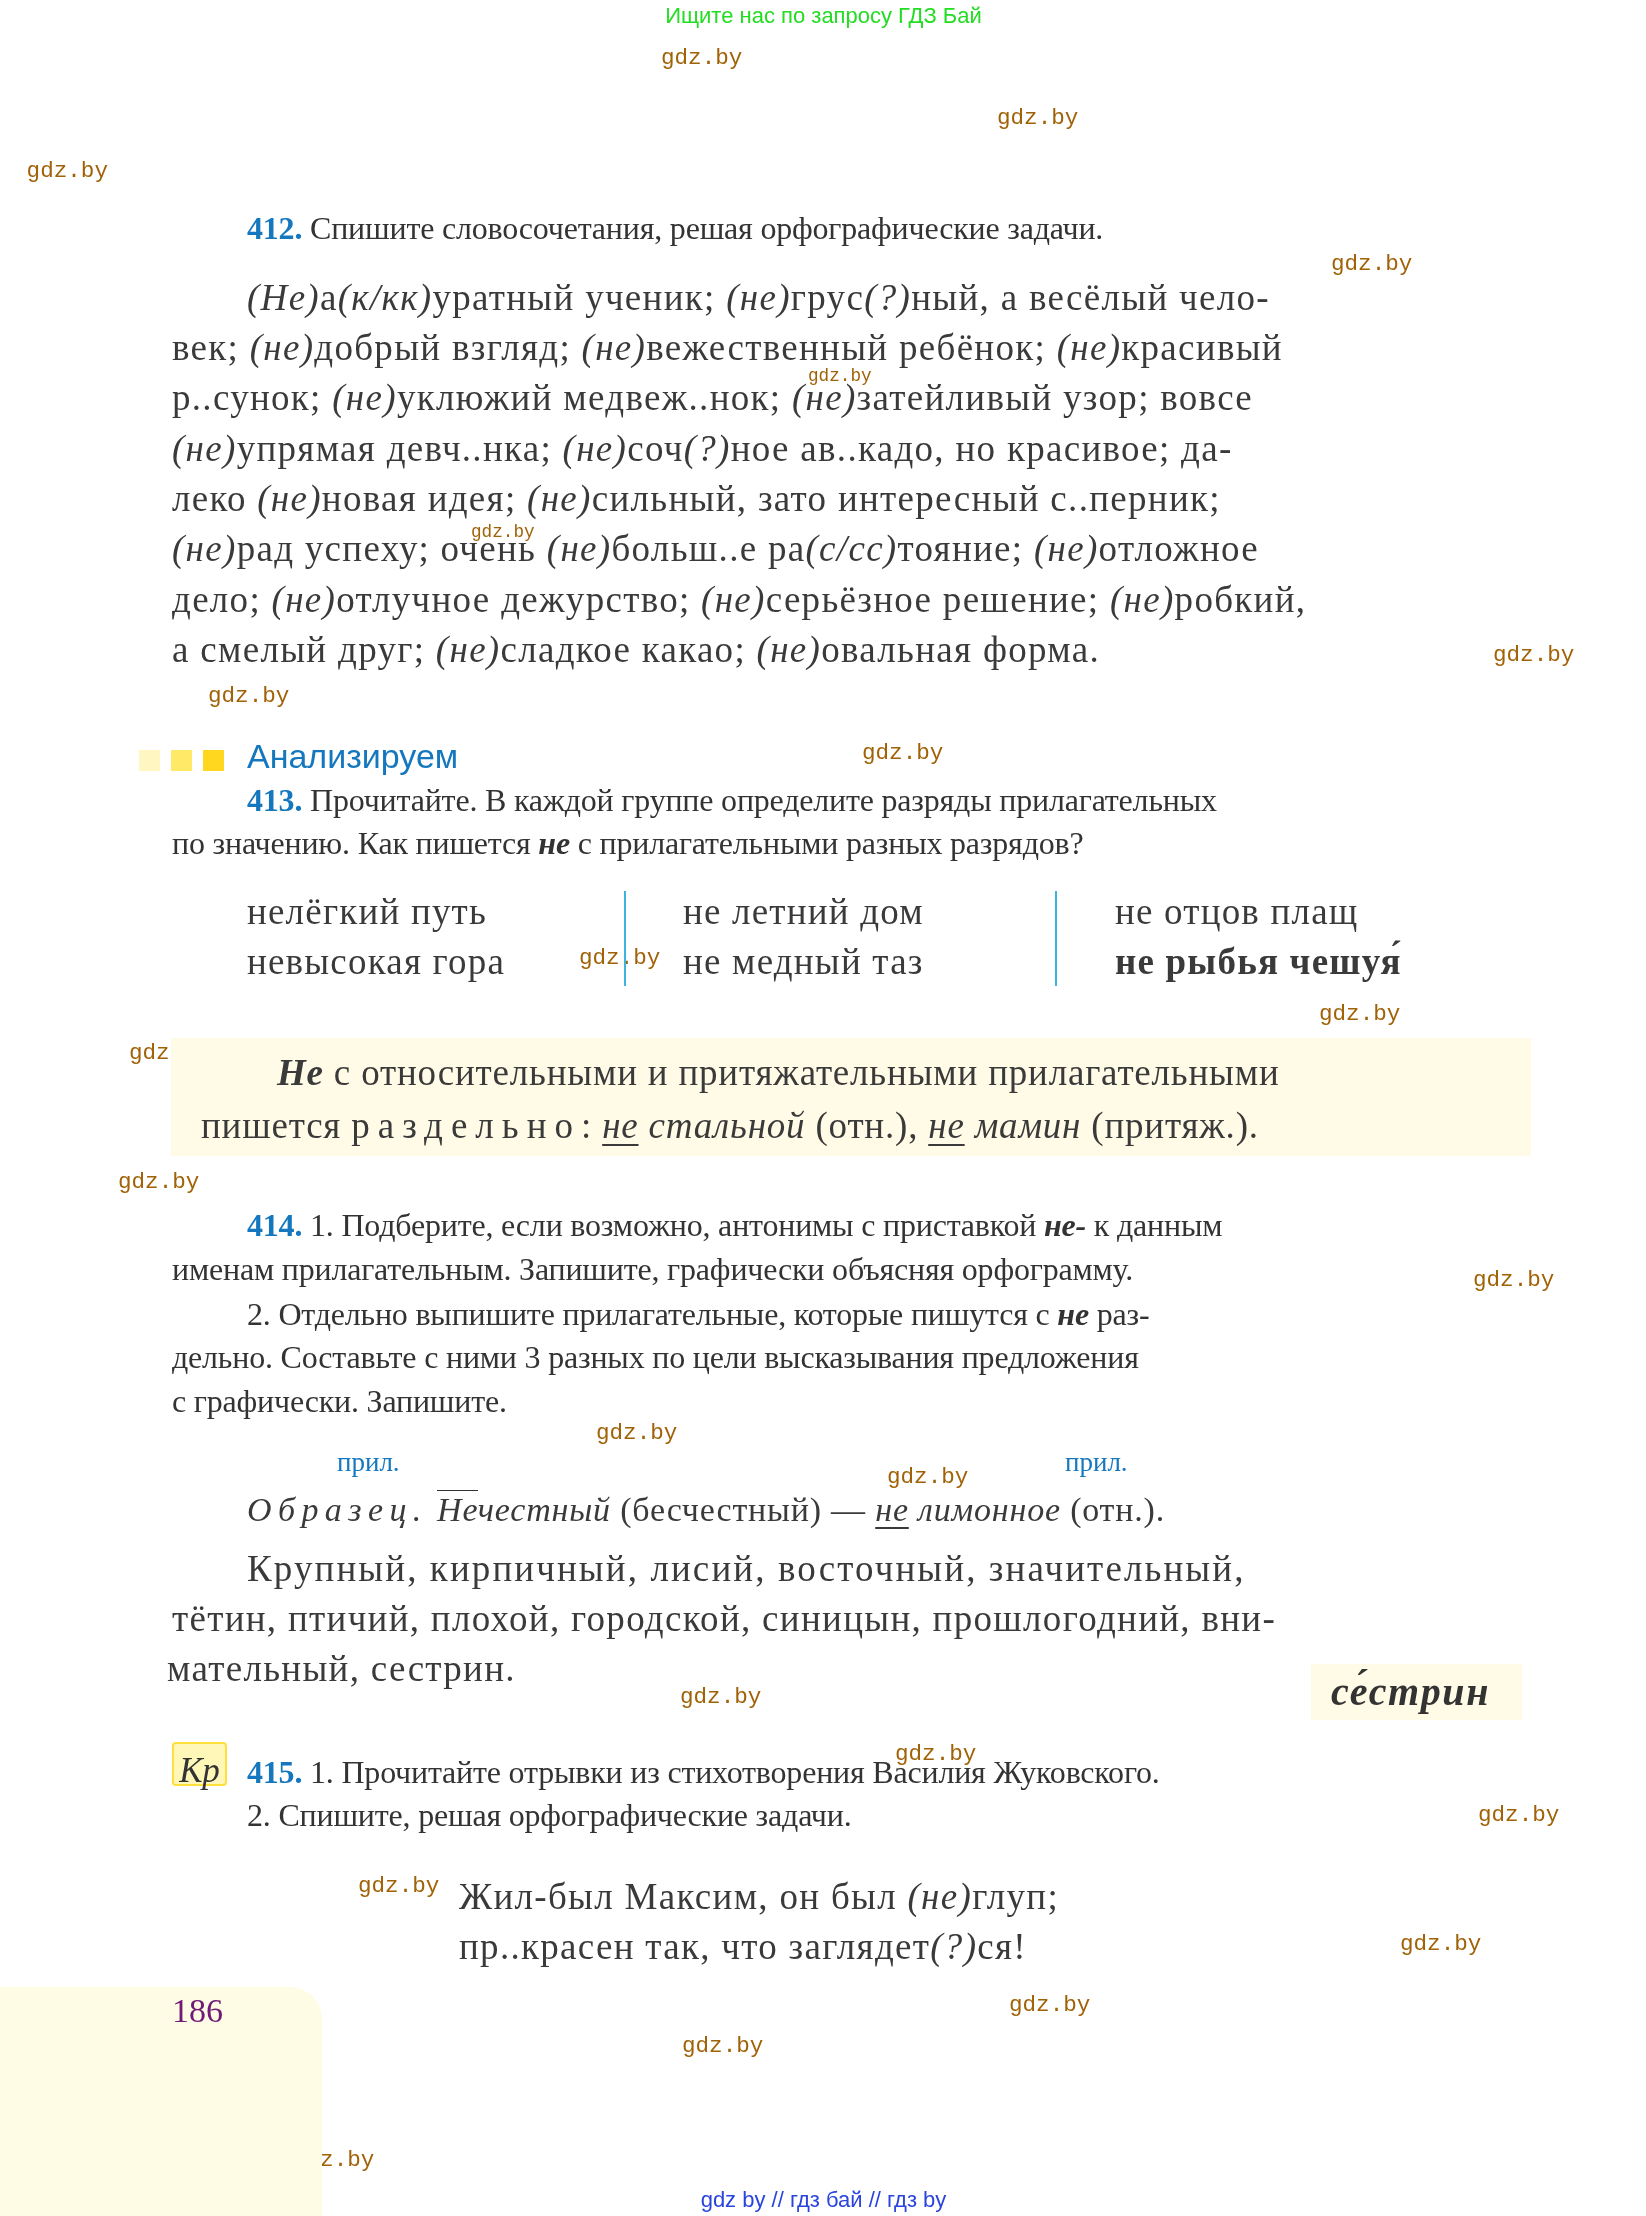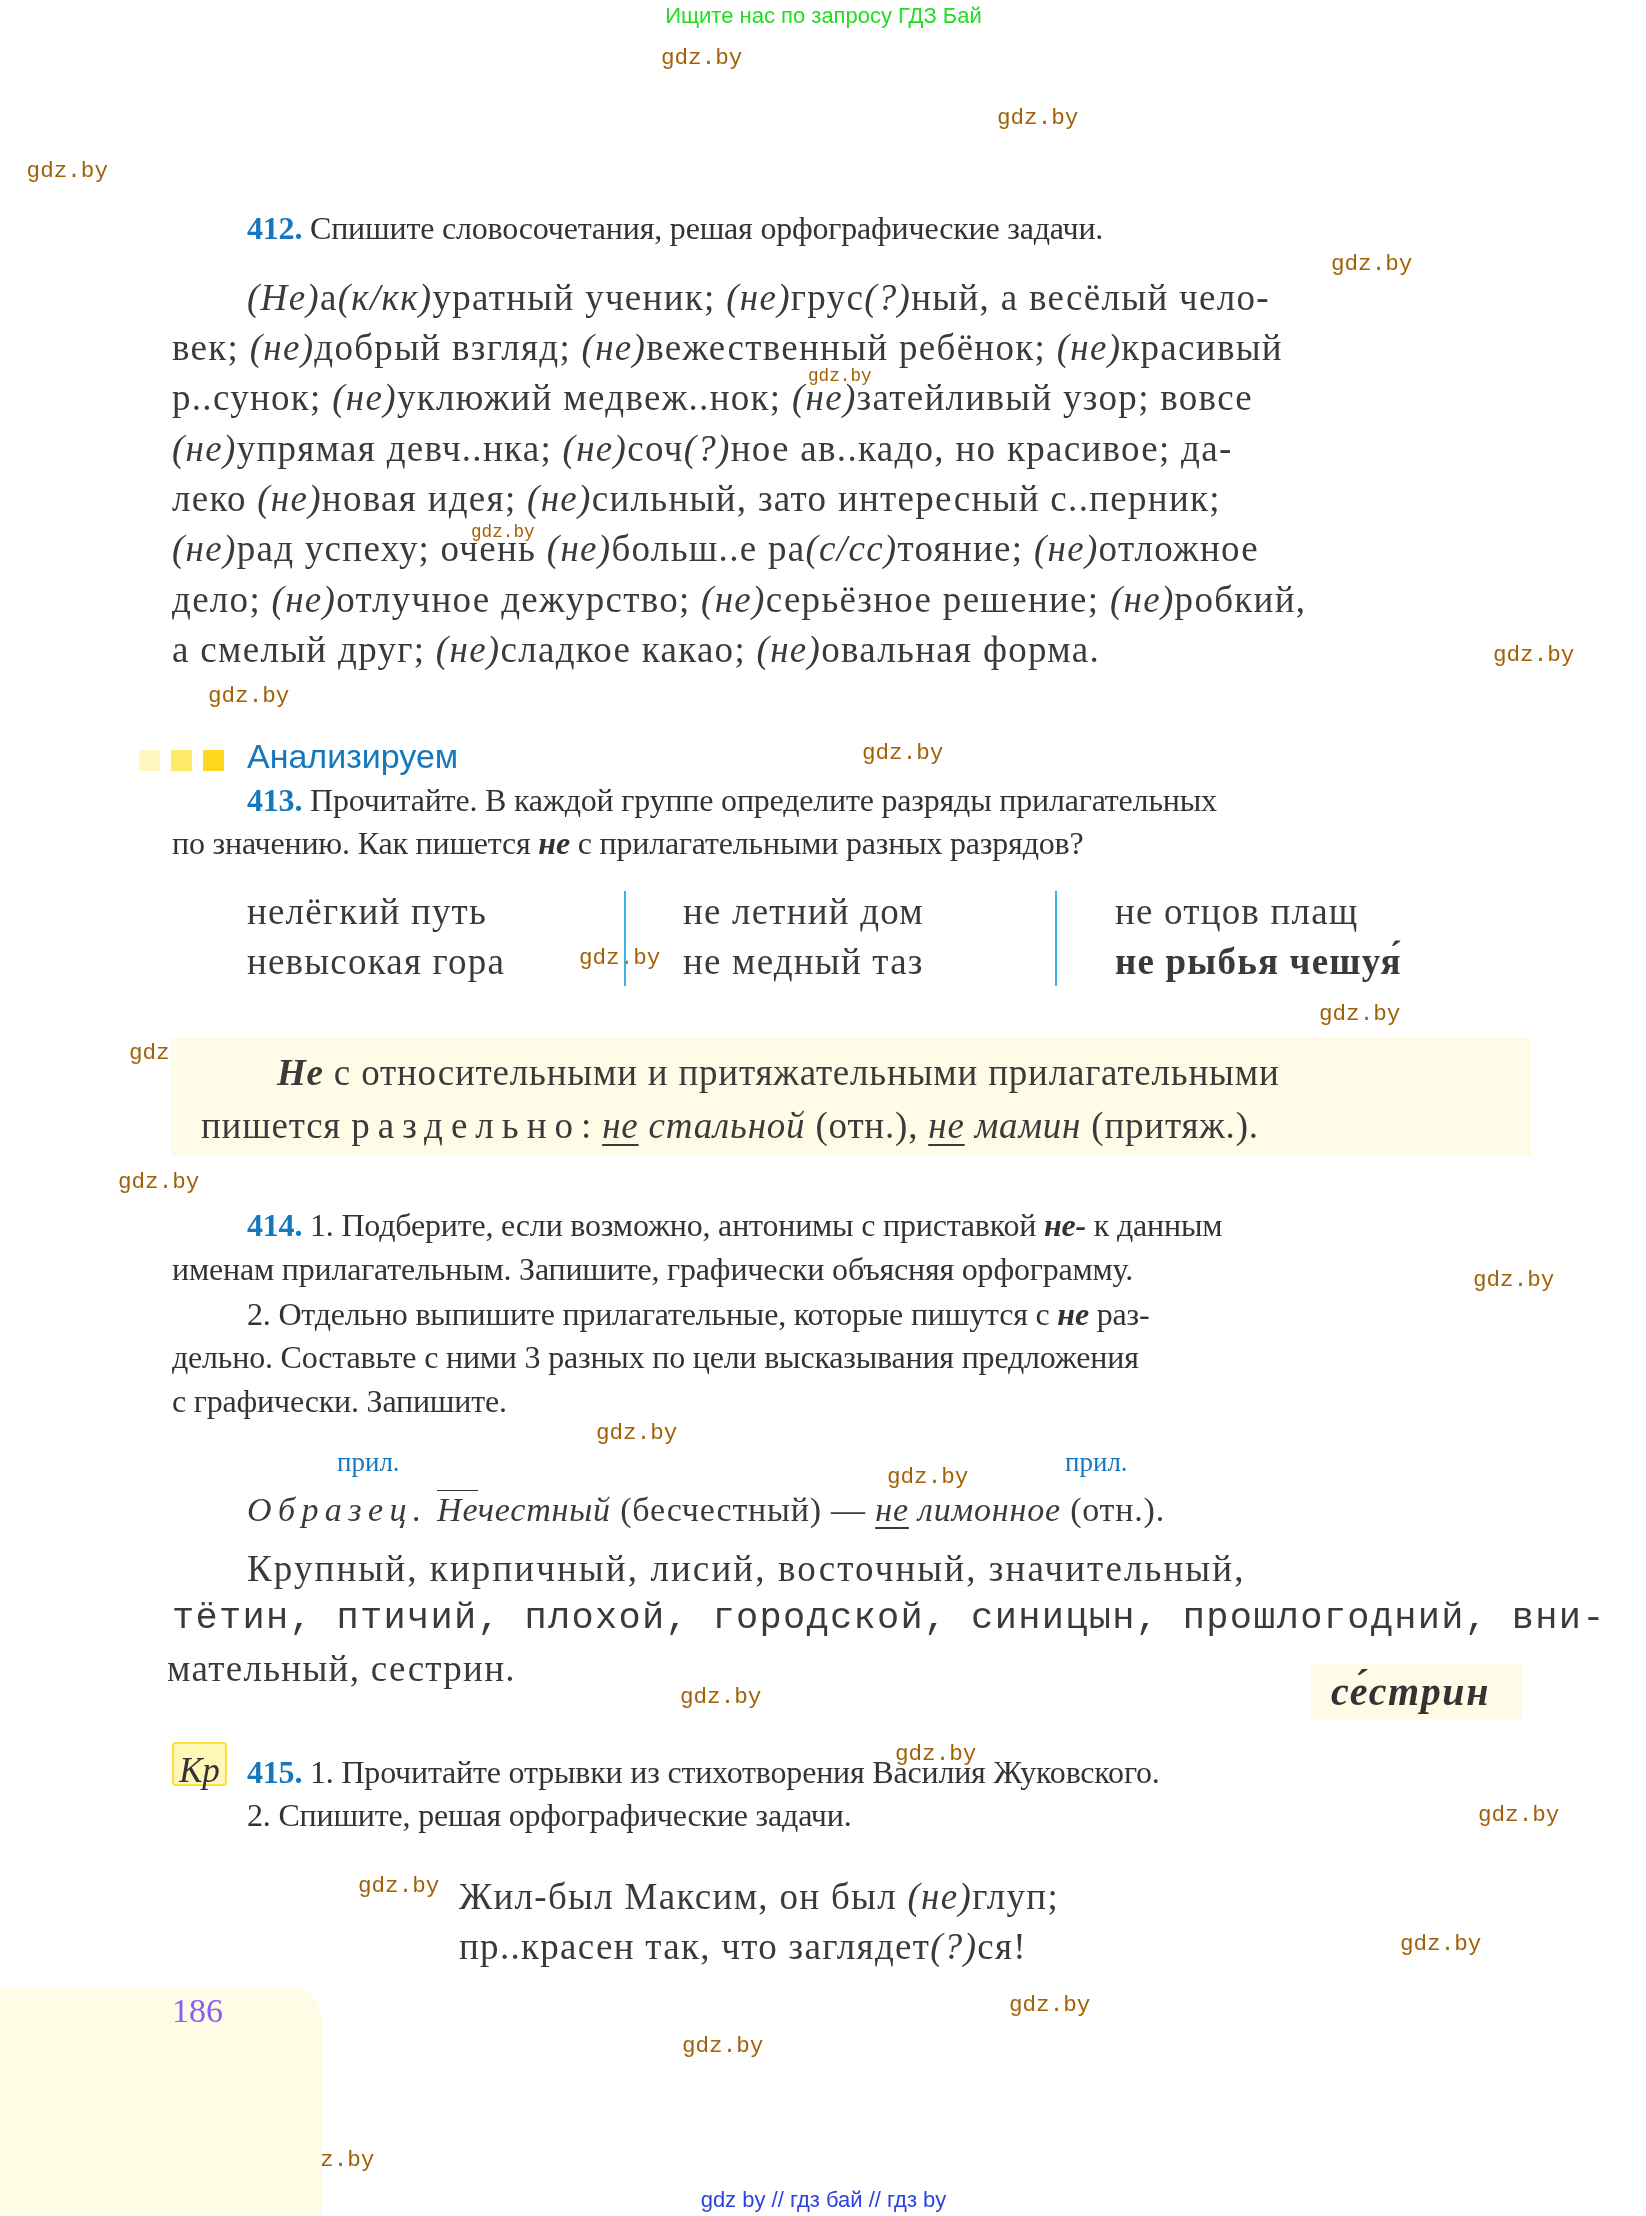--- a/index.html
+++ b/index.html
@@ -21,21 +21,21 @@
   .rule-box { position:absolute; left:171px; top:1038px; width:1360px; height:118px; background:#fffbe6; }
   .rule-line { position:absolute; font-family:"Liberation Serif", serif; font-size:37px; color:#3a3a3a; white-space:nowrap; letter-spacing:0.8px; }
   .ul { text-decoration:underline; text-decoration-thickness:1.6px; text-underline-offset:6.4px; }
   .spaced { letter-spacing:8px; }
   .pril { position:absolute; font-family:"Liberation Serif", serif; font-size:27px; color:#1578be; }
   .sestrin-box { position:absolute; left:1311px; top:1664px; width:211px; height:56px; background:#fffbe6; }
   .sestrin { position:absolute; left:1331px; top:1668px; font-family:"Liberation Serif", serif; font-style:italic; font-weight:bold; font-size:40px; color:#333; letter-spacing:1.6px; }
   .kr-icon { position:absolute; left:172px; top:1742px; width:55px; height:44px; background:#fff7b8; border:2.4px solid #ffe03a; border-radius:4px;
              font-family:"Liberation Serif", serif; font-style:italic; font-size:35px; color:#333; text-align:center; line-height:53px; box-sizing:border-box; }
   .page-tab { position:absolute; left:0; top:1987px; width:322px; height:229px; background:#fffce6; border-top-right-radius:32px; }
-  .page-num { position:absolute; left:172px; top:1992px; font-family:"Liberation Serif", serif; font-size:34px; color:#8b5cf6; }
+  .page-num { position:absolute; left:172px; top:1992px; font-family:"Liberation Serif", serif; font-size:34px; color:#701a75; }
   .footer-links { position:absolute; left:0; width:1647px; top:2187px; text-align:center; font-family:"Liberation Sans", sans-serif; font-size:22px; color:#2a44dd; }
 </style>
 </head>
 <body>
 
 <div class="top-banner">Ищите нас по запросу ГДЗ Бай</div>
 
 <div class="wm" style="left:661px;top:45px;">gdz.by</div>
 <div class="wm" style="left:997px;top:105px;">gdz.by</div>
 <div class="wm" style="left:26.6px;top:158px;">gdz.by</div>
@@ -117,21 +117,21 @@
 <div class="task-head" style="left:172px;top:1383px;">с графически. Запишите.</div>
 
 <div class="pril" style="left:337px;top:1447px;">прил.</div>
 <div class="pril" style="left:1065px;top:1447px;">прил.</div>
 <div class="rule-line" style="left:247px;top:1491px;font-size:34px;">
   <span class="spaced" style="letter-spacing:6.4px;font-style:italic;">Образец.</span>
   <span class="it" style="border-top:1.6px solid #333;">Не</span><span class="it">честный</span><span> (бесчестный) — </span><span class="it ul">не</span><span class="it"> лимонное</span><span> (отн.).</span>
 </div>
 
 <div class="serif-line" style="left:247px;top:1547px;letter-spacing:2.1px;">Крупный, кирпичный, лисий, восточный, значительный,</div>
-<div class="serif-line" style="left:172px;top:1597px;font-family:Liberation Mono, monospace;">тётин, птичий, плохой, городской, синицын, прошлогодний, вни-</div>
+<div class="serif-line" style="left:172px;top:1597px;">тётин, птичий, плохой, городской, синицын, прошлогодний, вни-</div>
 <div class="serif-line" style="left:167px;top:1647px;text-align:center;">мательный, сестрин.</div>
 <div class="sestrin-box"></div>
 <div class="sestrin">се́стрин</div>
 
 <div class="kr-icon">Кр</div>
 <div class="task-head" style="left:247px;top:1754px;">
   <span class="num">415.</span>
   <span>1. Прочитайте отрывки из стихотворения Василия Жуковского.</span>
 </div>
 <div class="task-head" style="left:247px;top:1797px;">2. Спишите, решая орфографические задачи.</div>

